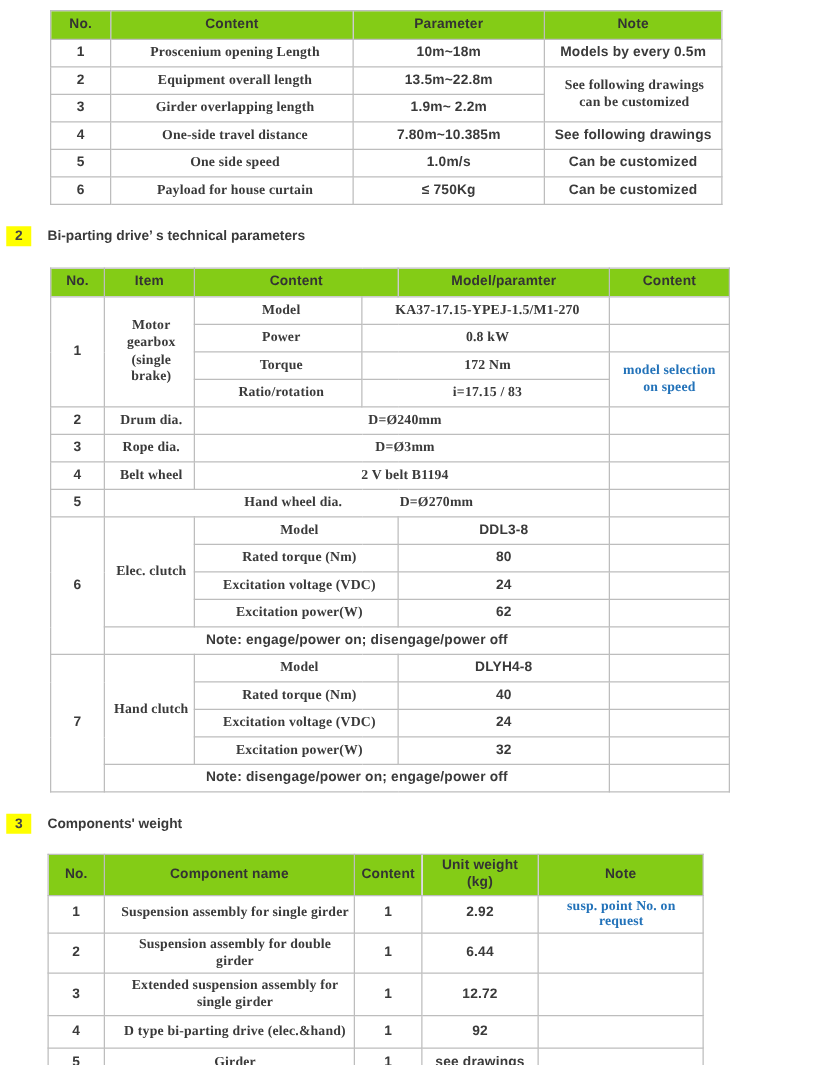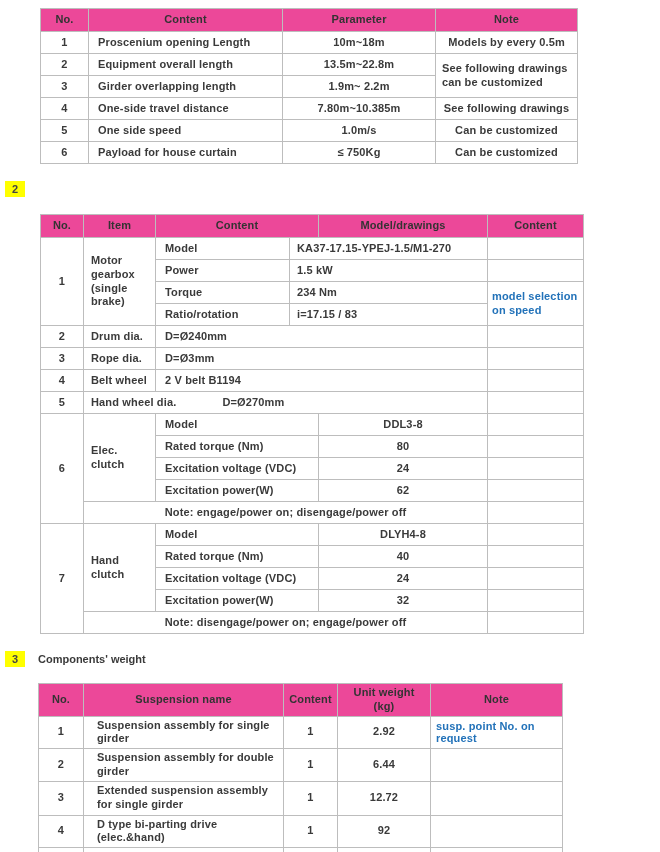--- a/index.html
+++ b/index.html
@@ -21,26 +21,26 @@
   }
   td, th {
     border:1px solid #bdbdbd;
     vertical-align:middle;
     text-align:center;
     padding:2px 4px;
     line-height:1.25;
     overflow:hidden;
   }
   th {
-    background:#ec4899;
+    background:#84cc16;
     color:#333333;
     font-weight:bold;
     height:23px;
   }
-  .left { text-align:left; padding-left:9px; }
+  .left { text-align:center; padding-left:9px;font-family:Liberation Serif, serif; }
   .blue { color:#2272b9; }
 
   .t1 { margin:8px 0 0 40px; width:537px; }
   .t1 tr { height:22px; }
 
   .section-heading {
     display:flex;
     align-items:center;
     margin:17px 0 0 5px;
     height:16px;
@@ -126,57 +126,58 @@
         <td>6</td>
         <td class="left">Payload for house curtain</td>
         <td>≤ 750Kg</td>
         <td>Can be customized</td>
       </tr>
     </tbody>
   </table>
 
   <div class="section-heading">
     <span class="hl-num">2</span>
+    <span>Bi-parting drive’ s technical parameters</span>
   </div>
 
   <table class="t2">
     <colgroup>
       <col style="width:43px">
         <col style="width:72px">
         <col style="width:134px">
       <col style="width:29px">
         <col style="width:169px">
         <col style="width:96px">
     </colgroup>
     <thead>
       <tr>
         <th>No.</th>
         <th>Item</th>
         <th colspan="2">Content</th>
-        <th>Model/drawings</th>
+        <th>Model/paramter</th>
         <th>Content</th>
       </tr>
     </thead>
     <tbody>
 
       <tr>
         <td rowspan="4">1</td>
         <td rowspan="4" class="left" style="padding-left:7px">Motor gearbox (single brake)</td>
         <td class="left">Model</td>
         <td colspan="2" class="left" style="padding-left:7px">KA37-17.15-YPEJ-1.5/M1-270</td>
         <td></td>
       </tr>
       <tr>
         <td class="left">Power</td>
-        <td colspan="2" class="left" style="padding-left:7px">1.5  kW</td>
+        <td colspan="2" class="left" style="padding-left:7px">0.8  kW</td>
         <td></td>
       </tr>
       <tr>
         <td class="left">Torque</td>
-        <td colspan="2" class="left" style="padding-left:7px">234 Nm</td>
+        <td colspan="2" class="left" style="padding-left:7px">172 Nm</td>
         <td rowspan="2" class="blue left" style="padding-left:4px">model selection on speed</td>
       </tr>
       <tr>
         <td class="left">Ratio/rotation</td>
         <td colspan="2" class="left" style="padding-left:7px">i=17.15  /  83</td>
       </tr>
 
       <tr>
         <td>2</td>
         <td class="left" style="padding-left:7px">Drum dia.</td>
@@ -269,21 +270,21 @@
     <colgroup>
       <col style="width:45px">
         <col style="width:200px">
         <col style="width:54px">
         <col style="width:93px">
         <col style="width:132px">
     </colgroup>
     <thead>
       <tr class="r-head">
         <th>No.</th>
-        <th>Suspension name</th>
+        <th>Component name</th>
         <th>Content</th>
         <th>Unit weight  (kg)</th>
         <th>Note</th>
       </tr>
     </thead>
     <tbody>
       <tr class="r1">
         <td>1</td>
         <td class="left" style="padding-left:13px">Suspension assembly for single girder</td>
         <td>1</td>

